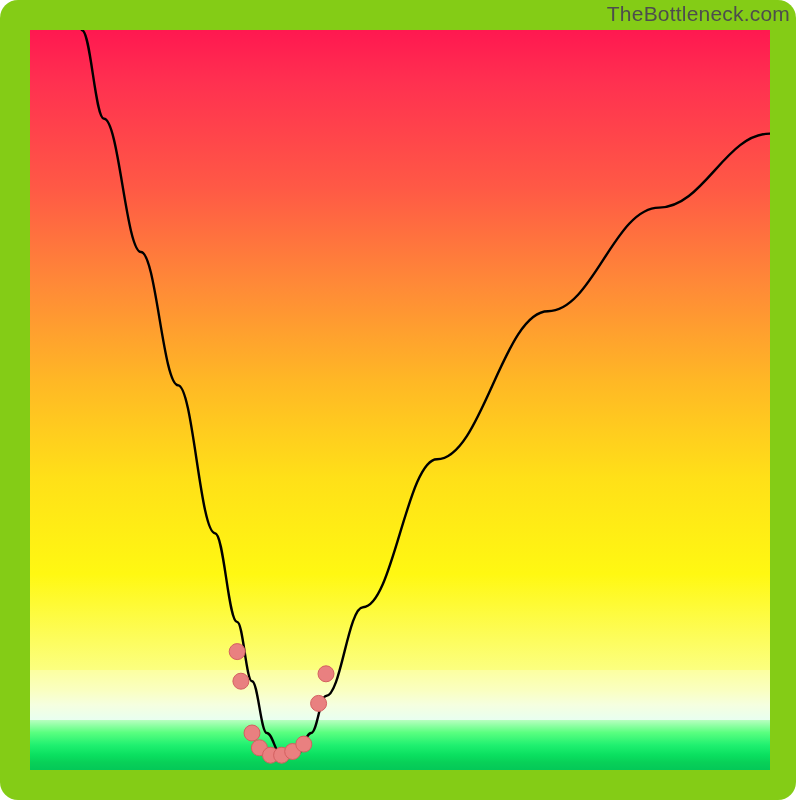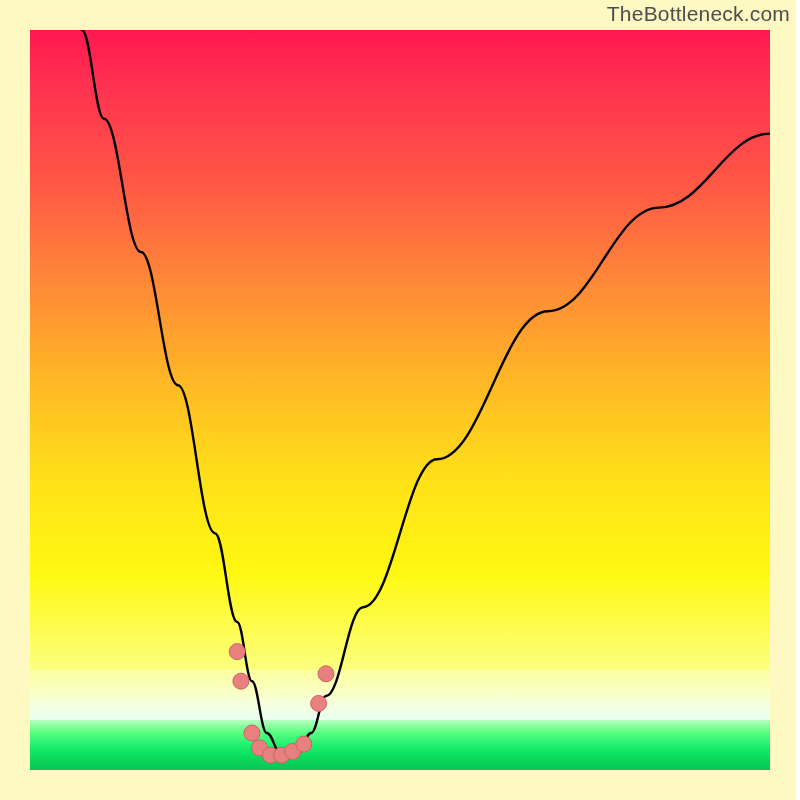--- a/index.html
+++ b/index.html
@@ -10,21 +10,22 @@
     overflow: hidden;
     background: #fff;
     font-family: Arial, Helvetica, sans-serif;
   }
   .frame {
     position: absolute;
     left: 0;
     top: 0;
     width: 796px;
     height: 800px;
-    background: #fef9c3;
+    background: #84cc16;
+    border-radius: 18px;
   }
   .plot {
     position: absolute;
     left: 30px;
     top: 30px;
     width: 740px;
     height: 740px;
     overflow: hidden;
   }
   

